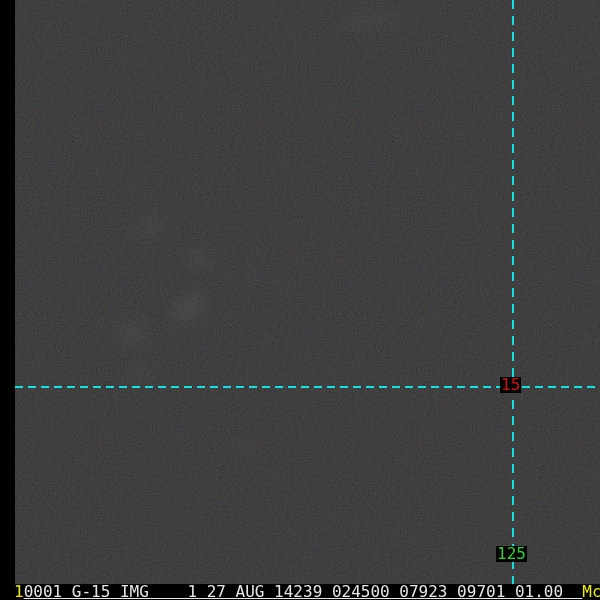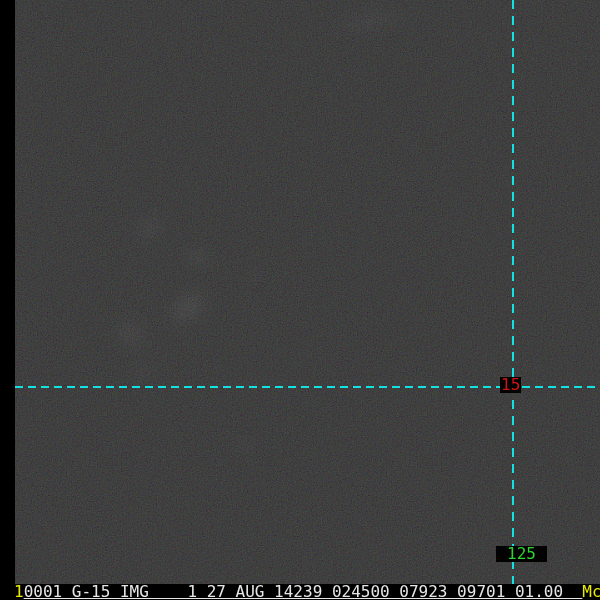--- a/index.html
+++ b/index.html
@@ -79,21 +79,21 @@
     white-space: pre;
   }
   .label-row {
     left: 485px; top: 377px;
     color: var(--row-label-color);
     padding: 0 1px;
   }
   .label-col {
     left: 481px; top: 546px;
     color: var(--col-label-color);
-    padding: 0 11px;
+    padding: 0 1px;
   }
   
   .status-bar {
     position: absolute;
     left: 0; bottom: 0;
     width: 600px; height: 16px;
     background: var(--statusbar-bg);
     font-size: 16px;
     line-height: 16px;
     padding-left: 14px;

